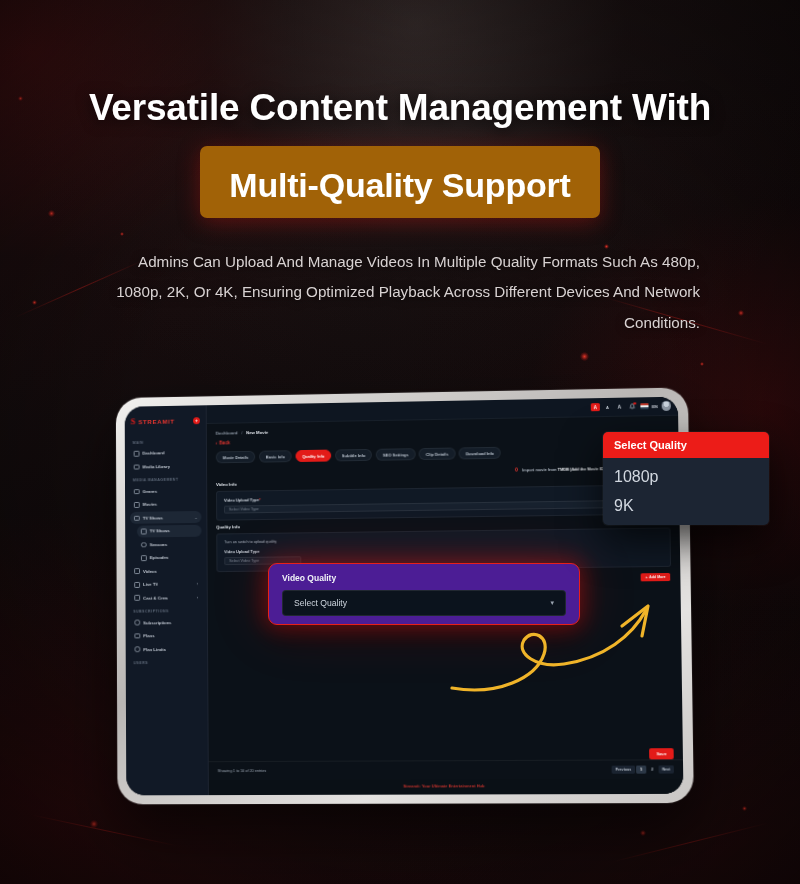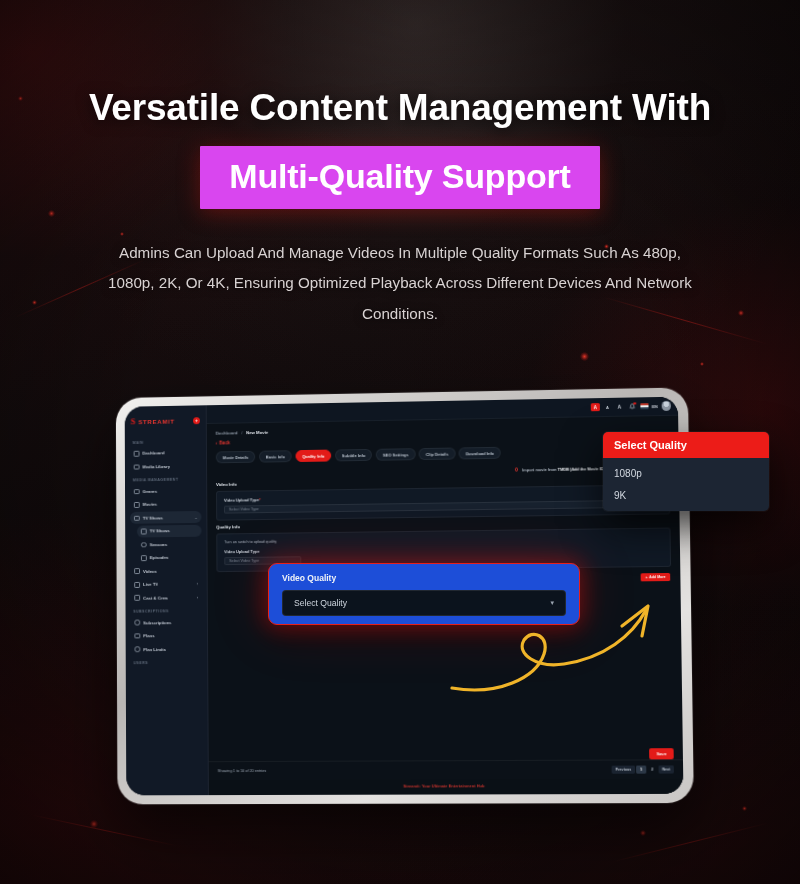--- a/index.html
+++ b/index.html
@@ -48,35 +48,36 @@
   
   .hero { position: absolute; left: 0; right: 0; top: 88px; text-align: center; z-index: 6; }
   .hero h1 {
     font-size: 37px; font-weight: 700; color: #ffffff;
     letter-spacing: -0.2px; line-height: 1.1;
     text-shadow: 0 2px 14px rgba(0,0,0,0.7);
   }
   .pill-wrap { margin-top: 17px; }
   .pill {
     display: inline-block;
-    background: #d946ef;
+    background: #a16207;
     color: #fff;
     font-size: 34px; font-weight: 700;
-    padding: 11px 29px 13px;
-    border-radius: 1px;
+    padding: 20px 29px 13px;
+    border-radius: 7px;
     letter-spacing: -0.2px;
     box-shadow: 0 4px 22px rgba(220,25,20,0.35);
   }
   .hero p {
     margin: 29px auto 0;
     width: 600px;
     font-size: 15.2px;
     line-height: 2.02;
     color: #d8d2d2;
     text-shadow: 0 1px 8px rgba(0,0,0,0.8);
+    text-align: right;
   }
 
   
   .tablet {
     position: absolute;
     left: 113px; top: 392px;
     width: 575px; height: 411px;
     border-radius: 26px 26px 26px 26px;
     background: linear-gradient(150deg, #f2f1ef 0%, #d6d4d2 18%, #b9b6b4 42%, #e4e2e0 74%, #c9c6c4 100%);
     padding: 9px 10px 9px 9px;
@@ -233,21 +234,21 @@
   .brandline {
     text-align: center; font-size: 4px; color: #c5322c; font-weight: 600;
     padding: 4px 0 6px; background: #0a1016;
   }
 
   
   .vq-card {
     position: absolute;
     left: 268px; top: 563px;
     width: 312px; height: 62px;
-    background: #1d4ed8;
+    background: #4c1d95;
     border: 1.6px solid #e8201b;
     border-radius: 9px;
     box-shadow: 0 0 22px 3px rgba(227,27,24,0.42), 0 0 60px rgba(227,27,24,0.2), 0 12px 28px rgba(0,0,0,0.55);
     z-index: 7;
     padding: 9px 13px;
   }
   .vq-title { font-size: 8.5px; font-weight: 700; color: #f0f3f7; margin-bottom: 7px; }
   .vq-select {
     height: 26px; border-radius: 4px; background: #0b131d;
     border: 1px solid rgba(255,255,255,0.09);
@@ -267,21 +268,21 @@
     box-shadow: 0 16px 40px rgba(0,0,0,0.72), 0 0 0 1px rgba(255,255,255,0.06);
     z-index: 9;
   }
   .dd-head {
     background: #ec1c18; color: #fff;
     font-size: 11px; font-weight: 700;
     padding: 7px 11px;
   }
   .dd-list { padding: 4px 0 5px; }
   .dd-item {
-    font-size: 10px; color: #d2d8e0;
+    font-size: 16px; color: #d2d8e0;
     padding: 5.5px 11px;
   }
 
   
   .arrow { position: absolute; left: 440px; top: 592px; z-index: 8; pointer-events: none; }
 </style>
 </head>
 <body>
 
 <div class="stage">

